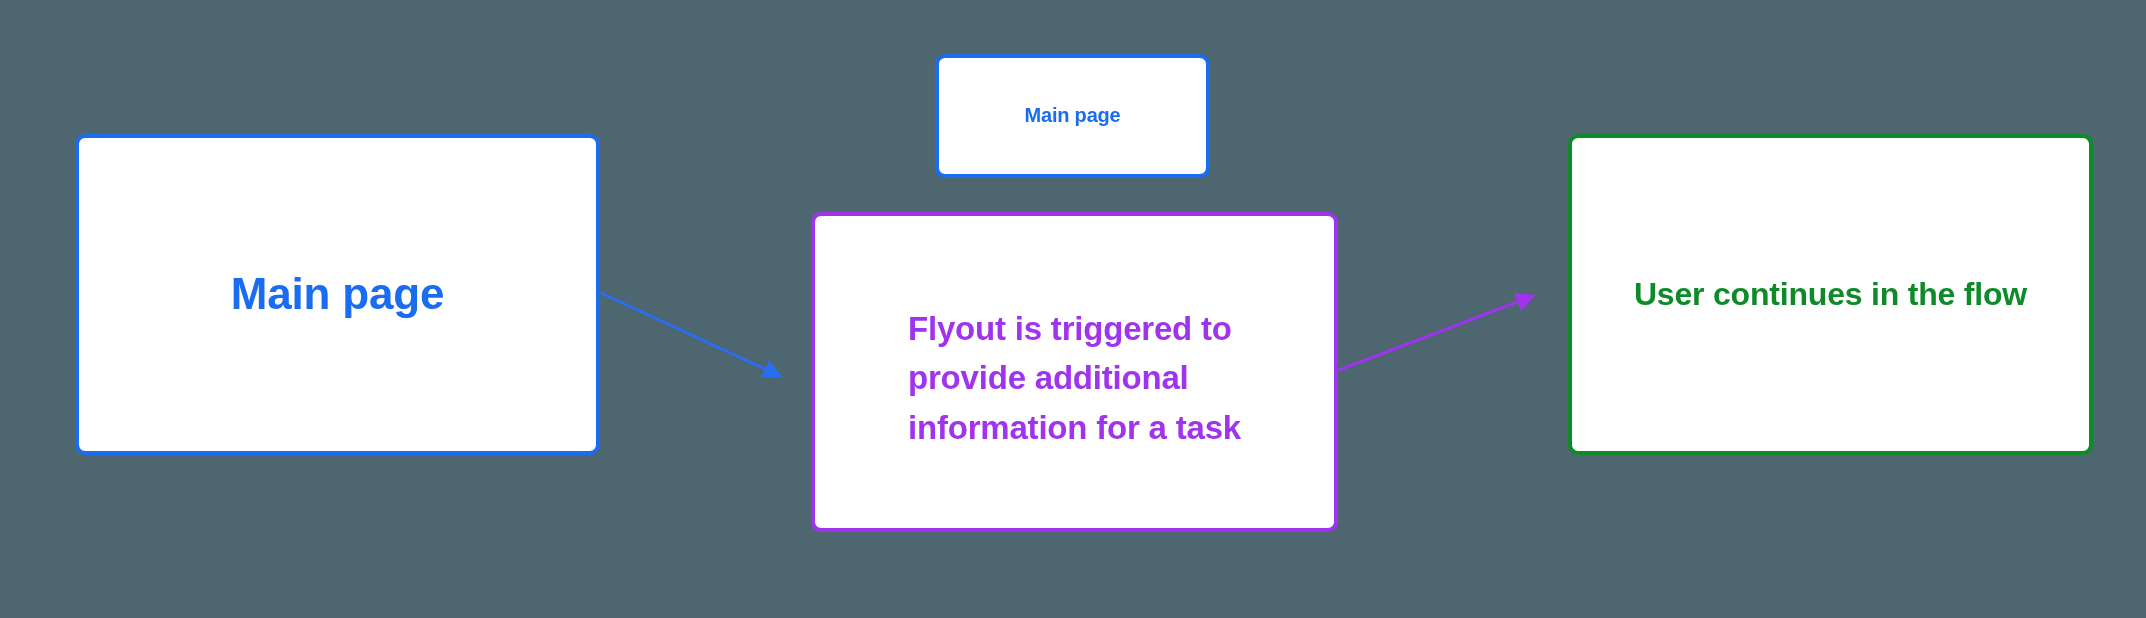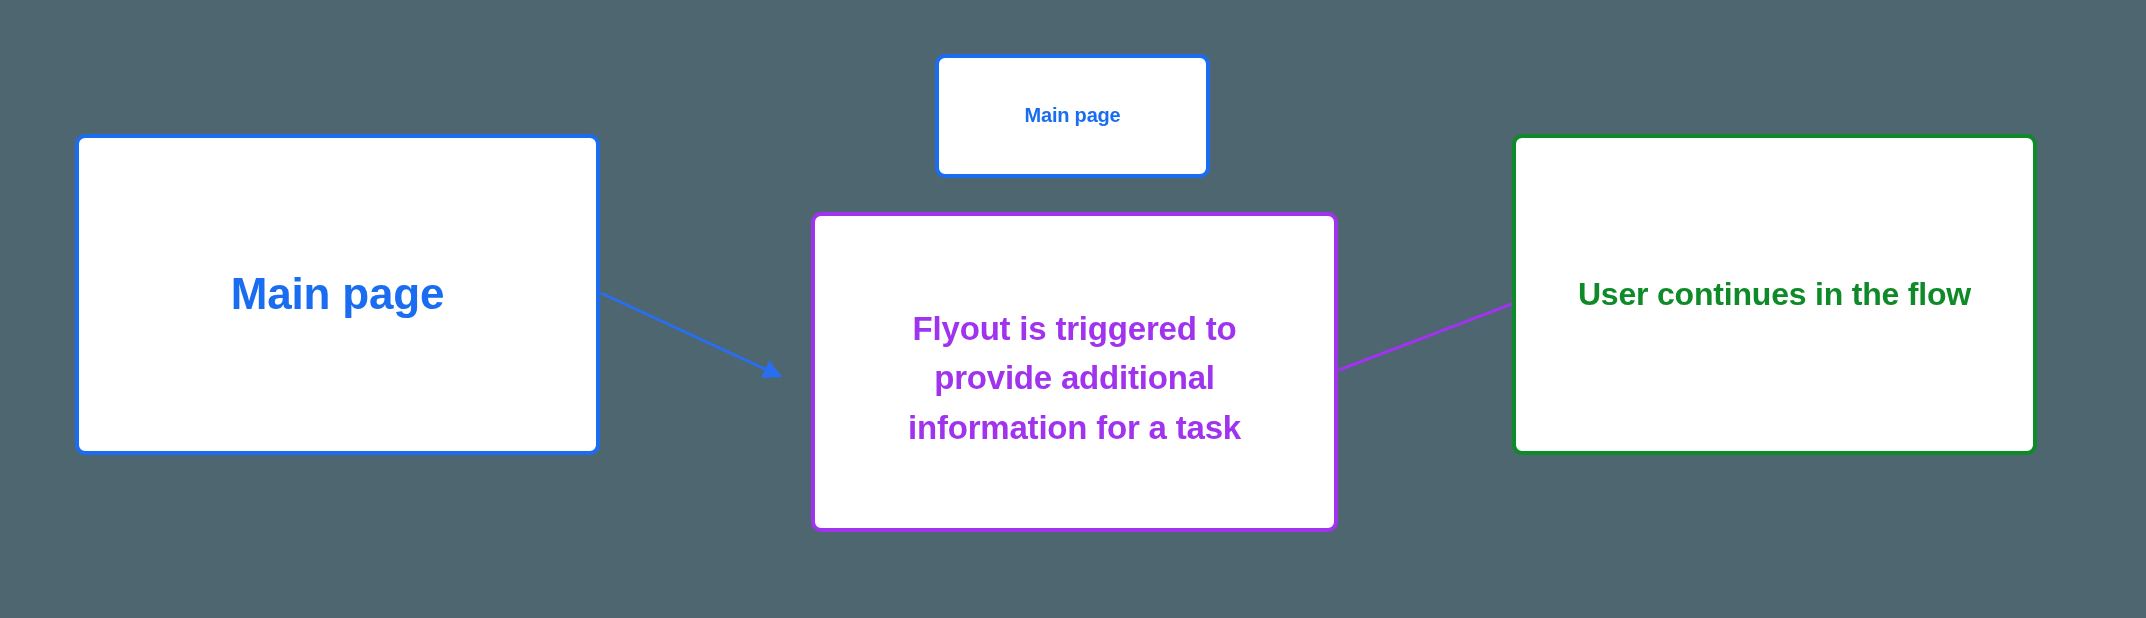--- a/index.html
+++ b/index.html
@@ -18,21 +18,21 @@
   .node {
     position: absolute;
     background: #ffffff;
     border-style: solid;
     border-width: 4px;
     border-radius: 10px;
     box-sizing: border-box;
     display: flex;
     align-items: center;
     justify-content: center;
-    text-align: center;
+    text-align: left;
   }
   .node-label {
     font-weight: bold;
     line-height: 1.28;
     letter-spacing: -0.2px;
     white-space: pre-line;
   }
 
   
   #node-main-page-large {
@@ -71,21 +71,21 @@
   #node-flyout .node-label {
     color: #a033ed;
     font-size: 33px;
     line-height: 1.5;
     padding: 0 26px;
     margin-top: 12px;
   }
 
   
   #node-outcome {
-    left: 1512px;
+    left: 1568px;
     top: 134px;
     width: 525px;
     height: 321px;
     border-color: #0e8a28;
   }
   #node-outcome .node-label {
     color: #0e8a28;
     font-size: 32px;
   }
 

